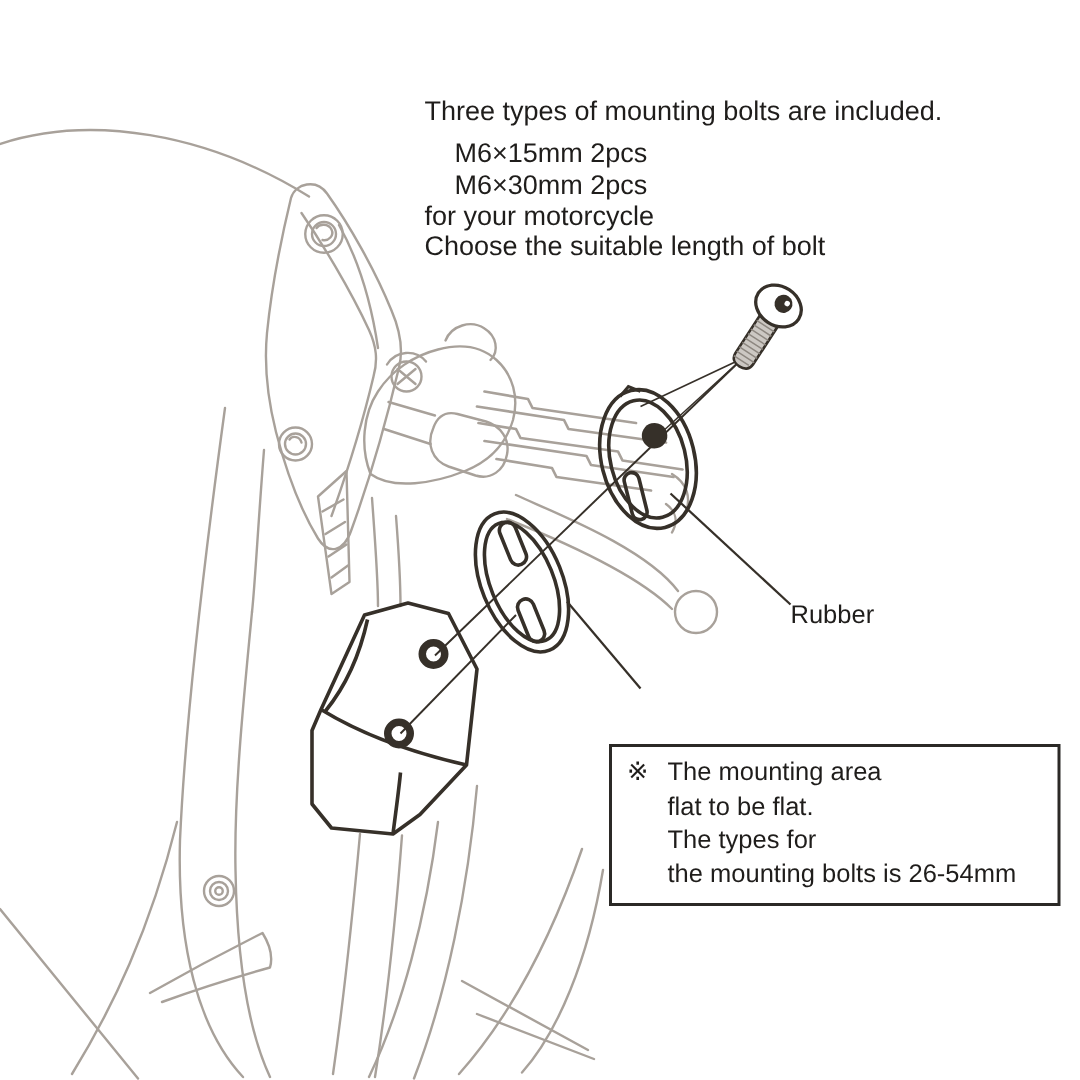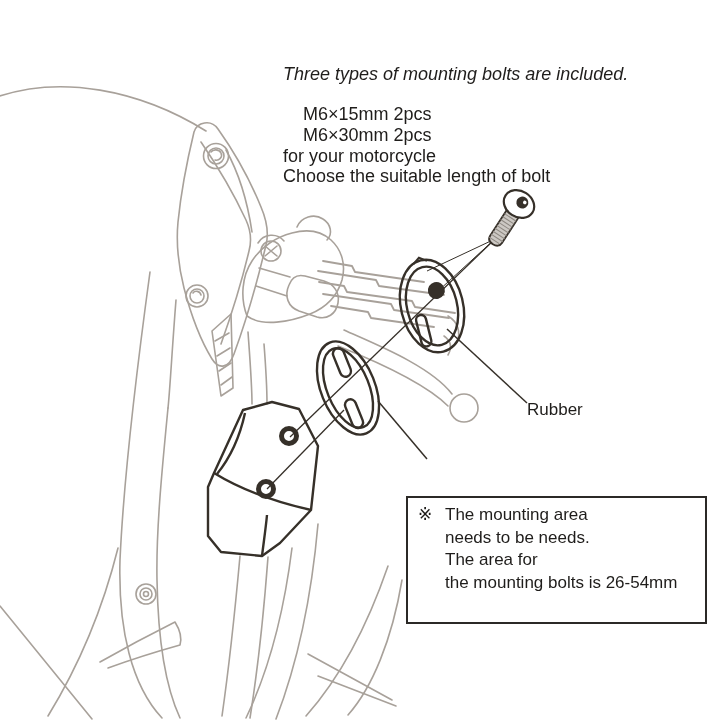--- a/index.html
+++ b/index.html
@@ -4,28 +4,28 @@
 <style>
   html,body{margin:0;padding:0;background:#e9e9e9;}
   #stage{
     position:relative;width:720px;height:720px;background:#ffffff;
     font-family:"Liberation Sans","DejaVu Sans",sans-serif;
     color:#1f1d1b;overflow:hidden;margin:0 auto;
   }
   #artwork{position:absolute;left:0;top:0;width:720px;height:720px;}
   .txt{position:absolute;white-space:nowrap;}
   #top-text{left:283px;top:62px;font-size:18px;}
-  #top-text .title{line-height:24px;margin-bottom:18px;font-style:italic;}
+  #top-text .title{line-height:24px;margin-bottom:6px;}
   #top-text .boltline{line-height:21px;margin-left:20px;}
   #top-text .choose{line-height:20px;}
   .part-label{font-size:17px;}
   #adapter-label{left:527px;top:400px;}
   #rubber-label{left:428px;top:451px;}
   #note-box{
-    position:absolute;left:406px;top:496px;width:301px;height:128px;
+    position:absolute;left:406px;top:496px;width:301px;height:108px;
     box-sizing:border-box;border:2px solid #2b2926;background:#ffffff;
     padding:6px 6px 0 10px;font-size:17px;line-height:22.5px;
   }
   .note-line{padding-left:27px;white-space:nowrap;}
   .note-line.first{padding-left:0;}
   .note-marker{display:inline-block;width:27px;}
 </style>
 </head>
 <body>
 
@@ -178,18 +178,18 @@
     <div class="choose">Choose the suitable length of bolt</div>
   </div>
 
   <div id="adapter-label" class="txt part-label">Rubber</div>
 
 
   <div id="note-box">
     <div class="note-line first">
       <span class="note-marker">※</span><span>The mounting area</span>
     </div>
-    <div class="note-line">needs to be needs.</div>
-    <div class="note-line">The area for</div>
+    <div class="note-line">flat to be flat.</div>
+    <div class="note-line">The types for</div>
     <div class="note-line">the mounting bolts is 26-54mm</div>
   </div>
 
 </div>
 
 </body></html>

